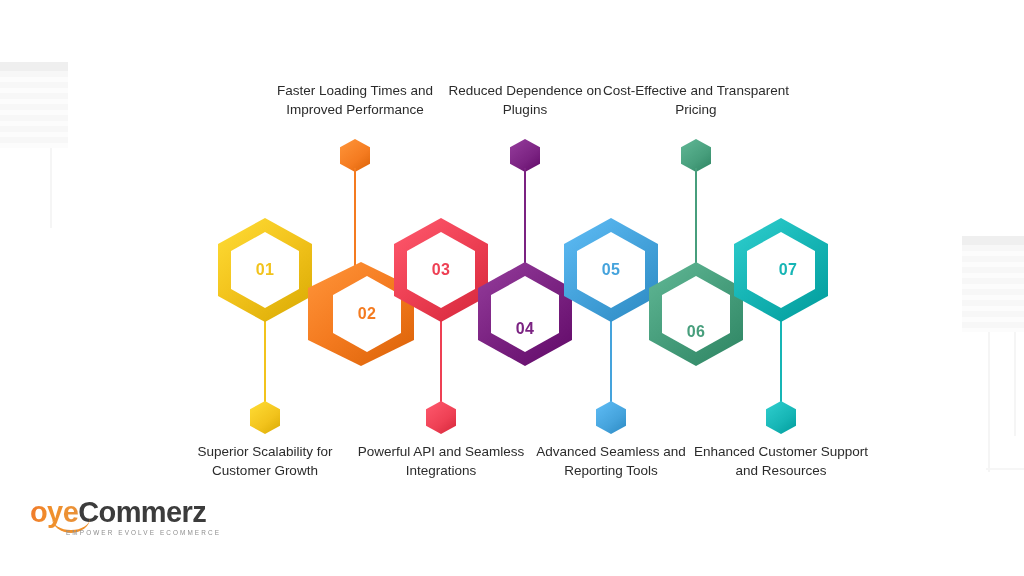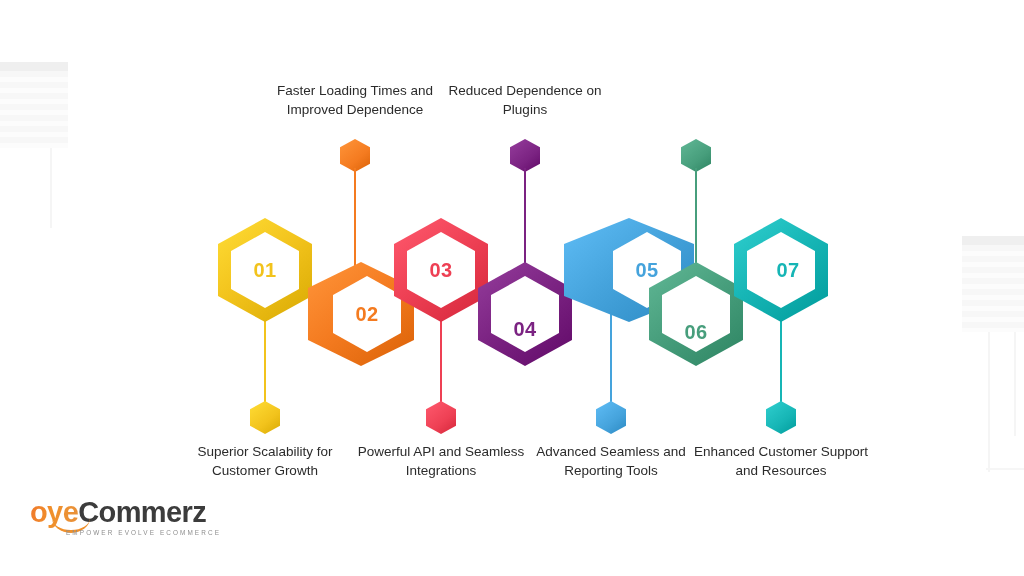--- a/index.html
+++ b/index.html
@@ -87,21 +87,21 @@
   .hex-main .inner {
     width: 68px;
     height: 76px;
     background: #ffffff;
     clip-path: polygon(50% 0%, 100% 25%, 100% 75%, 50% 100%, 0% 75%, 0% 25%);
     display: flex;
     align-items: center;
     justify-content: center;
   }
   .hex-num {
-    font-size: 20px;
+    font-size: 16px;
     font-weight: 700;
     letter-spacing: 0.4px;
     line-height: 1;
     user-select: none;
   }
 
   
   .hex-small {
     position: absolute;
     left: 50%;
@@ -198,21 +198,21 @@
     <div class="hex-main" style="top: 218px; background: linear-gradient(140deg, rgb(255, 221, 54) 0%, rgb(242, 195, 28) 48%, rgb(216, 169, 2) 100%);">
       <div class="inner">
         <span class="hex-num" style="color: rgb(242, 195, 28);">01</span>
       </div>
     </div>
     <div class="hex-small" style="top: 401px; background: linear-gradient(140deg, rgb(255, 221, 54) 0%, rgb(242, 195, 28) 60%, rgb(216, 169, 2) 100%);"></div>
     <div class="caption" style="top:443px">Superior Scalability for Customer Growth</div>
   </div>
 
   <div class="item" style="left:260px">
-    <div class="caption" style="top:82px">Faster Loading Times and Improved Dependence</div>
+    <div class="caption" style="top:82px">Faster Loading Times and Improved Performance</div>
     <div class="hex-small" style="top: 139px; background: linear-gradient(140deg, rgb(255, 149, 58) 0%, rgb(244, 123, 32) 60%, rgb(218, 97, 6) 100%);"></div>
     <div class="stem" style="top: 168px; height: 100px; background: rgb(244, 123, 32);"></div>
     <div class="hex-main" style="top: 262px; background: linear-gradient(140deg, rgb(255, 149, 58) 0%, rgb(244, 123, 32) 48%, rgb(218, 97, 6) 100%); padding-left: 12px;">
       <div class="inner">
         <span class="hex-num" style="color: rgb(244, 123, 32);">02</span>
       </div>
     </div>
   </div>
 
   <div class="item" style="left:346px">
@@ -232,30 +232,31 @@
     <div class="stem" style="top: 168px; height: 100px; background: rgb(123, 35, 130);"></div>
     <div class="hex-main" style="top: 262px; background: linear-gradient(140deg, rgb(149, 61, 156) 0%, rgb(123, 35, 130) 48%, rgb(97, 9, 104) 100%);">
       <div class="inner">
         <span class="hex-num" style="color: rgb(123, 35, 130); margin-top: 29px;">04</span>
       </div>
     </div>
   </div>
 
   <div class="item" style="left:516px">
     <div class="stem" style="top: 310px; height: 102px; background: rgb(69, 163, 220);"></div>
-    <div class="hex-main" style="top: 218px; background: linear-gradient(140deg, rgb(95, 189, 246) 0%, rgb(69, 163, 220) 48%, rgb(43, 137, 194) 100%); padding-left: 36px;">
+    <div class="hex-main" style="top: 218px; background: linear-gradient(140deg, rgb(95, 189, 246) 0%, rgb(69, 163, 220) 48%, rgb(43, 137, 194) 100%);">
       <div class="inner">
         <span class="hex-num" style="color: rgb(69, 163, 220);">05</span>
       </div>
     </div>
     <div class="hex-small" style="top: 401px; background: linear-gradient(140deg, rgb(95, 189, 246) 0%, rgb(69, 163, 220) 60%, rgb(43, 137, 194) 100%);"></div>
     <div class="caption" style="top:443px">Advanced Seamless and Reporting Tools</div>
   </div>
 
   <div class="item" style="left:601px">
+    <div class="caption" style="top:82px">Cost-Effective and Transparent Pricing</div>
     <div class="hex-small" style="top: 139px; background: linear-gradient(140deg, rgb(97, 184, 150) 0%, rgb(71, 158, 124) 60%, rgb(45, 132, 98) 100%);"></div>
     <div class="stem" style="top: 168px; height: 100px; background: rgb(71, 158, 124);"></div>
     <div class="hex-main" style="top: 262px; background: linear-gradient(140deg, rgb(97, 184, 150) 0%, rgb(71, 158, 124) 48%, rgb(45, 132, 98) 100%);">
       <div class="inner">
         <span class="hex-num" style="color: rgb(71, 158, 124); margin-top: 36px;">06</span>
       </div>
     </div>
   </div>
 
   <div class="item" style="left:686px">

